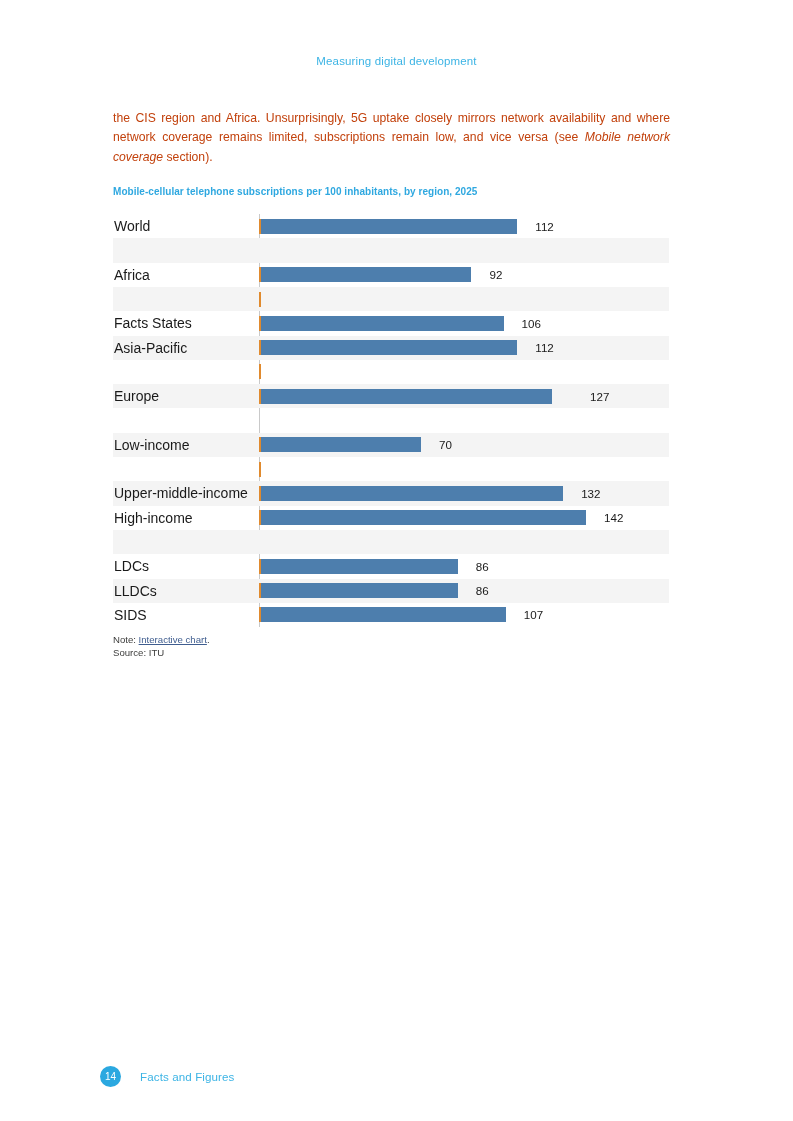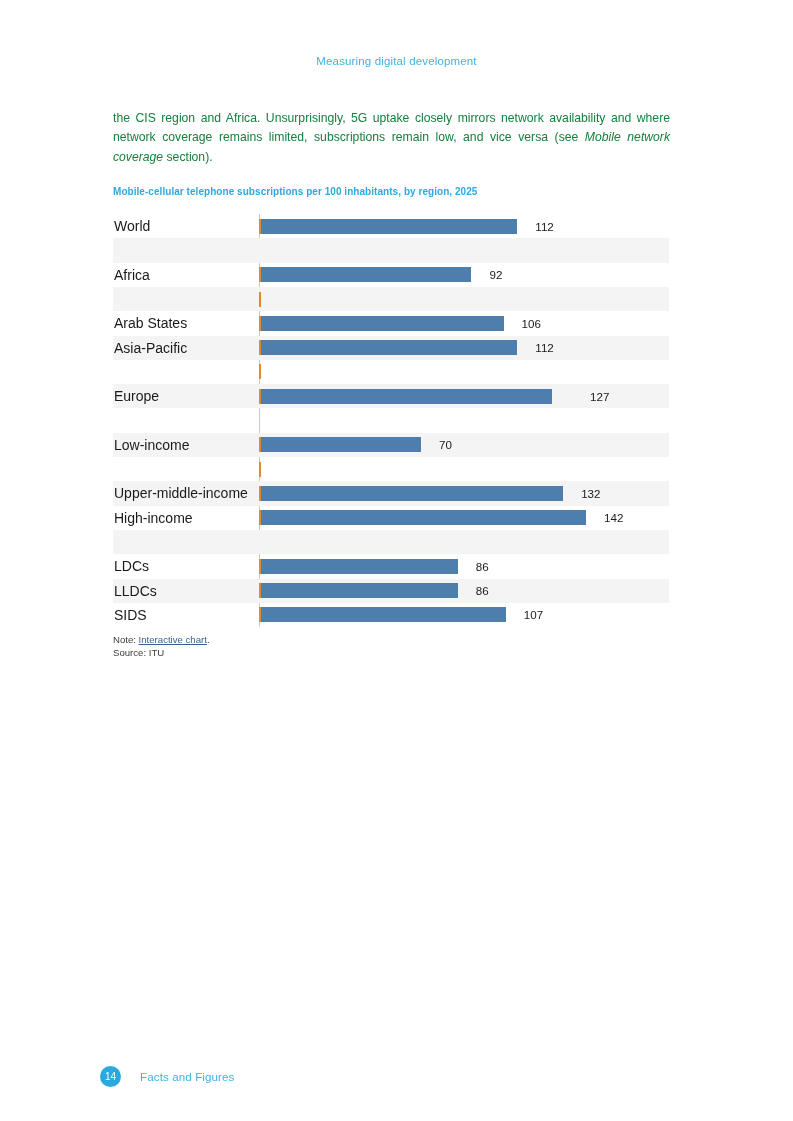--- a/index.html
+++ b/index.html
@@ -30,21 +30,21 @@
 
   
   .body-copy {
     position: absolute;
     top: 109px;
     left: 113px;
     width: 557px;
     font-size: 12.2px;
     line-height: 19.4px;
     text-align: justify;
-    color: #15803d;
+    color: #c2410c;
   }
   .body-copy i { font-style: italic; }
 
   
   .fig-title {
     position: absolute;
     top: 186px;
     left: 113px;
     width: 600px;
     font-size: 10px;
@@ -186,21 +186,21 @@
     <div class="bar-row" style="top: 48.6px;">
       <div class="cat-label">Africa</div>
       <div class="bar" style="width: 210.864px;"></div>
       <div class="bar-value" style="left: 358.464px;">92</div>
     </div>
     <div class="rowband shade" style="top: 72.9px;"></div>
     <div class="axis-line-orange" style="top: 77.5px;"></div>
     <div class="rowband" style="top: 97.2px;"></div>
     <div class="axis-line-orange" style="top: 101.8px;"></div>
     <div class="bar-row" style="top: 97.2px;">
-      <div class="cat-label">Arab States</div>
+      <div class="cat-label">Facts States</div>
       <div class="bar" style="width: 242.952px;"></div>
       <div class="bar-value" style="left: 390.552px;">106</div>
     </div>
     <div class="rowband shade" style="top: 121.5px;"></div>
     <div class="axis-line-orange" style="top: 126.1px;"></div>
     <div class="bar-row" style="top: 121.5px;">
       <div class="cat-label">Asia-Pacific</div>
       <div class="bar" style="width: 256.704px;"></div>
       <div class="bar-value" style="left: 404.304px;">112</div>
     </div>

